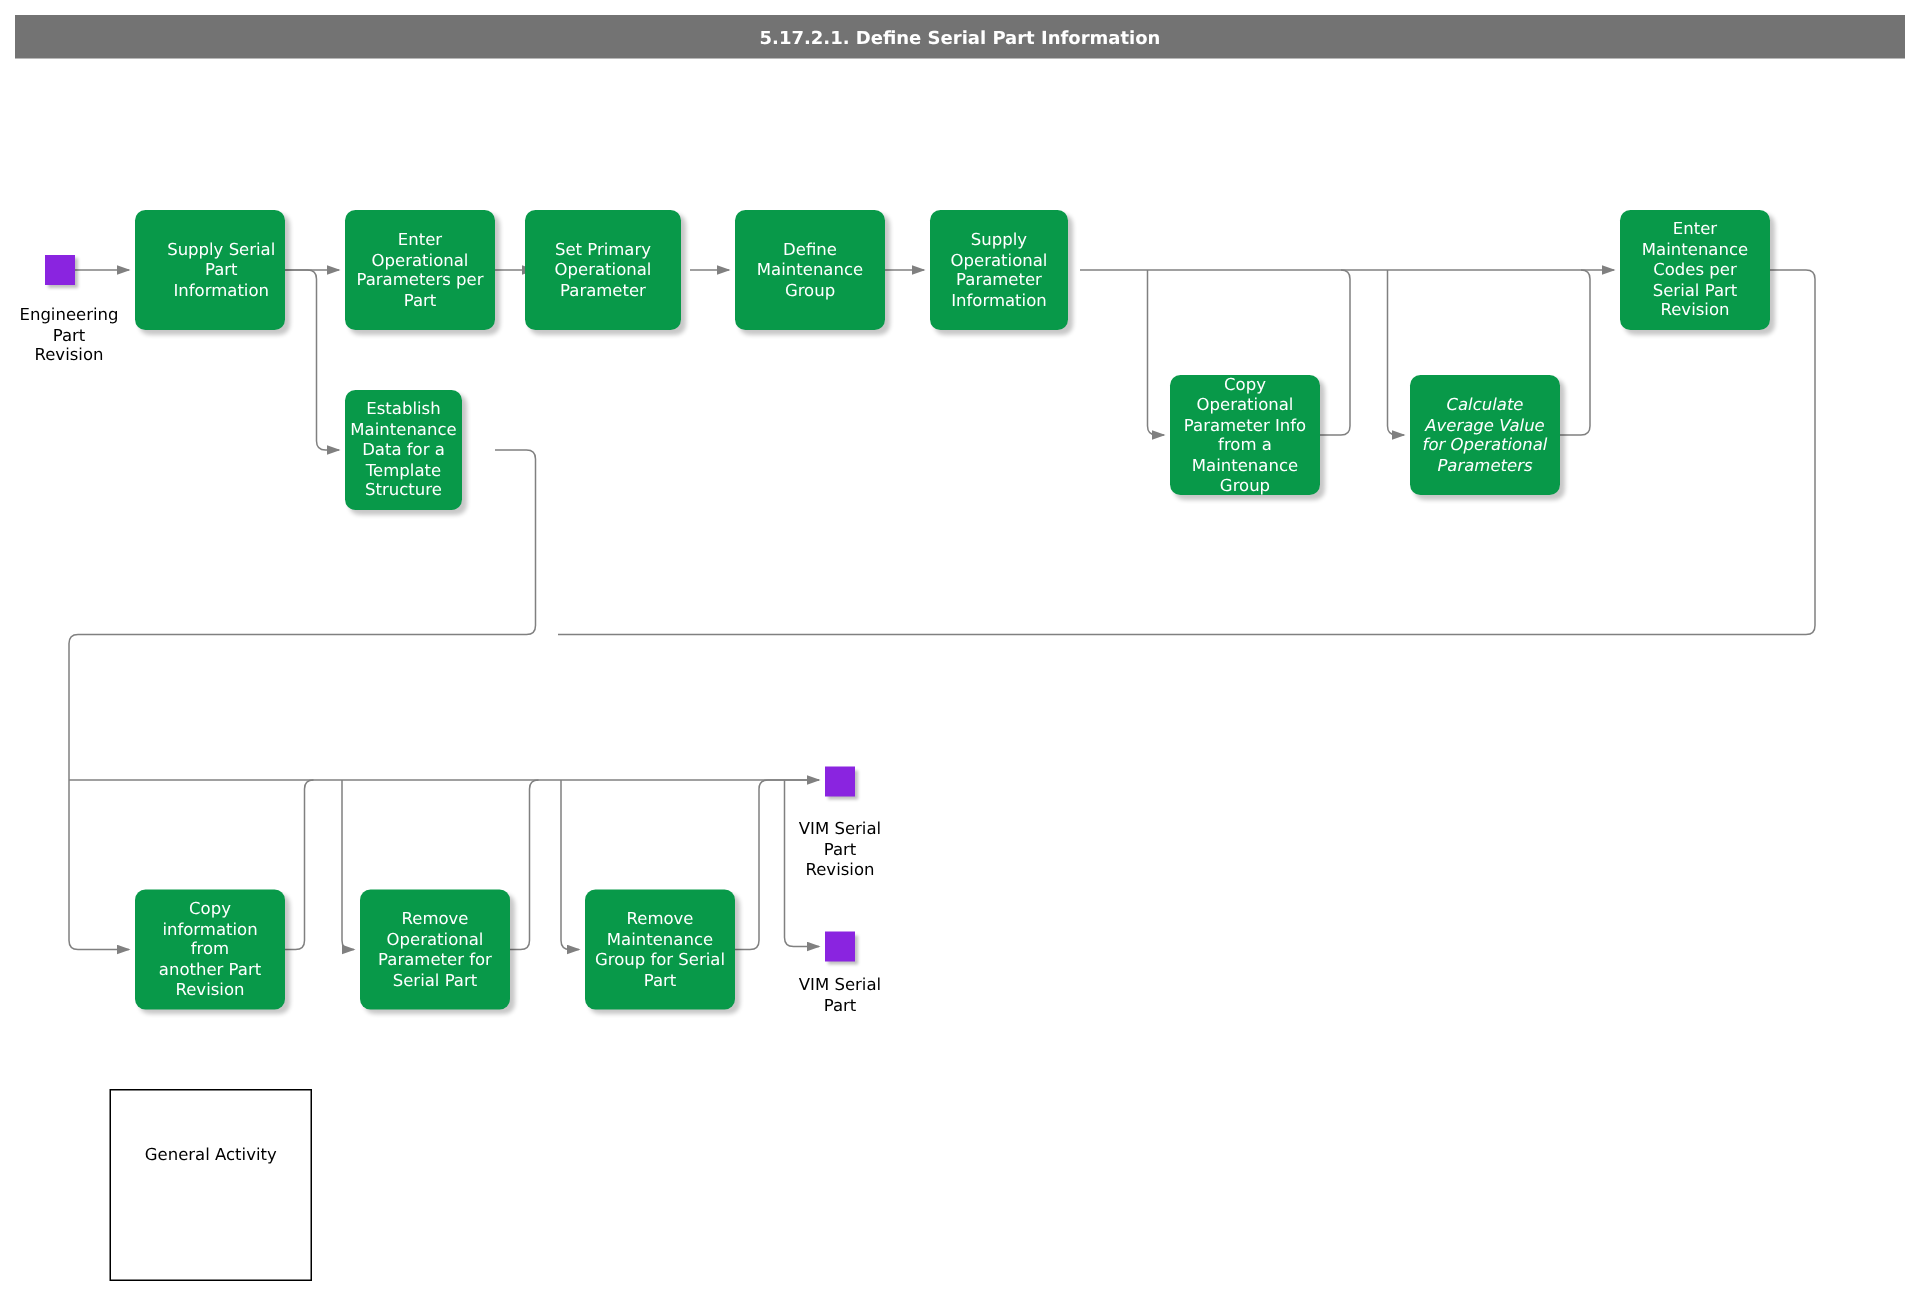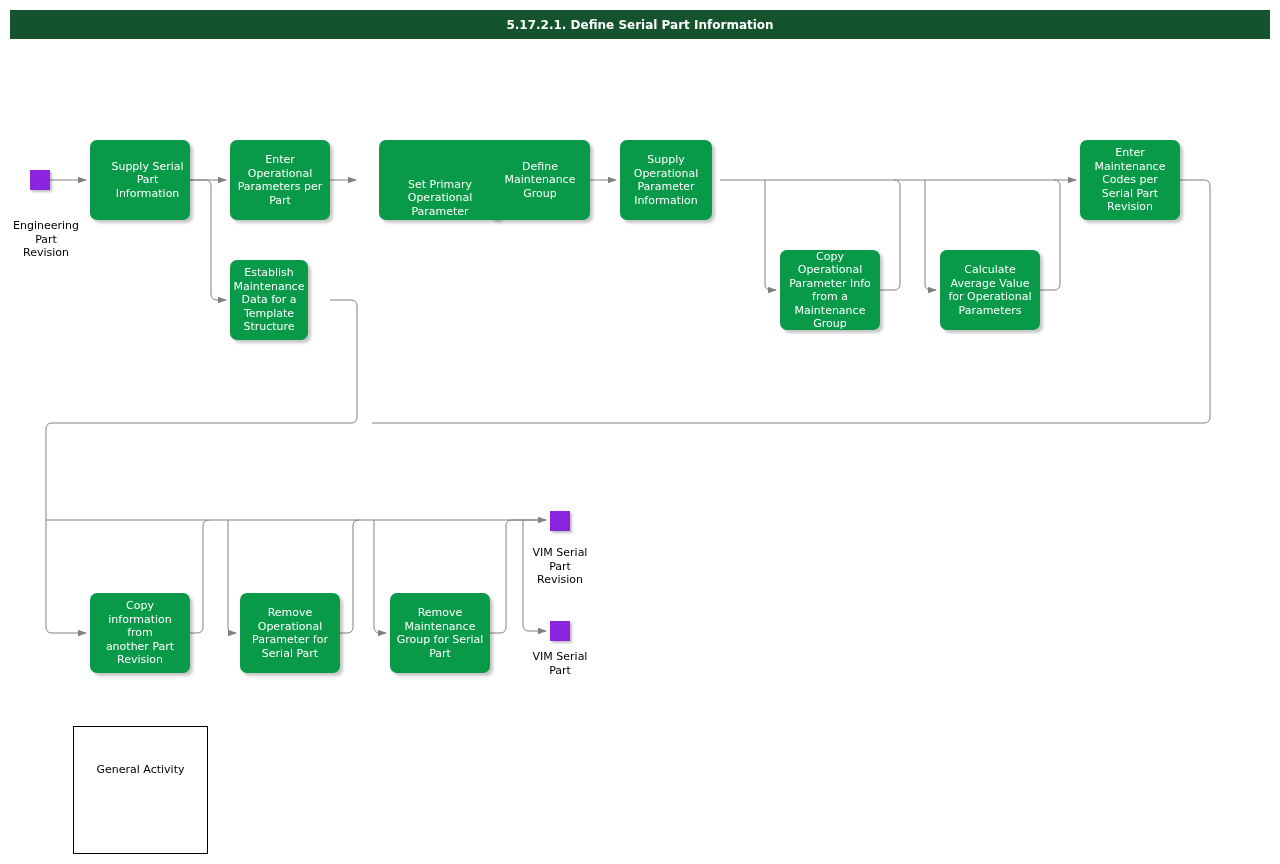--- a/index.html
+++ b/index.html
@@ -19,21 +19,21 @@
     left: 0; top: 0;
     width: 1280px;
     height: 864px;
   }
   .titlebar {
     position: absolute;
     left: 10px;
     top: 10px;
     width: 1260px;
     height: 29px;
-    background: #14532d;
+    background: #737373;
     display: flex;
     align-items: center;
     justify-content: center;
   }
   .titlebar .ttext {
     color: #ffffff;
     font-size: 12px;
     font-weight: bold;
     font-family: "DejaVu Sans", sans-serif;
     letter-spacing: 0px;
@@ -157,21 +157,21 @@
 
     <path d="M523,520 L523,625 Q523,631 529,631 L546,631" marker-end="url(#arrow)"></path>
   </g>
 </svg>
 
 <div class="titlebar">
   <span class="ttext">5.17.2.1. Define Serial Part Information</span>
 </div>
 
 <div class="term" style="left:30px; top:170px;"></div>
-<div class="termlabel" style="left:0px; top:203px; width:92px;margin-top:16px;">Engineering
+<div class="termlabel" style="left:0px; top:203px; width:92px;">Engineering
 Part
 Revision</div>
 
 <div class="term" style="left:550px; top:511px;"></div>
 <div class="termlabel" style="left:514px; top:546px; width:92px;">VIM Serial
 Part
 Revision</div>
 
 <div class="term" style="left:550px; top:621px;"></div>
 <div class="termlabel" style="left:514px; top:650px; width:92px;">VIM Serial
@@ -190,21 +190,21 @@
 </div>
 
 <div class="node" style="left:230px; top:260px; width:78px; height:80px;">
   <span class="nlabel">Establish
 Maintenance
 Data for a
 Template
 Structure</span>
 </div>
 
-<div class="node" style="left:379px; top:140px; width:122px; height:80px;align-items:flex-end;">
+<div class="node" style="left:350px; top:140px; width:104px; height:80px;">
   <span class="nlabel">Set Primary
 Operational
 Parameter</span>
 </div>
 
 <div class="node" style="left:490px; top:140px; width:100px; height:80px;">
   <span class="nlabel">Define
 Maintenance
 Group</span>
 </div>
@@ -218,21 +218,21 @@
 
 <div class="node" style="left:780px; top:250px; width:100px; height:80px;">
   <span class="nlabel">Copy
 Operational
 Parameter Info
 from a
 Maintenance
 Group</span>
 </div>
 
-<div class="node" style="left:940px; top:250px; width:100px; height:80px;">
+<div class="node" style="left:940px; top:250px; width:100px; height:80px;font-style:italic;">
   <span class="nlabel">Calculate
 Average Value
 for Operational
 Parameters</span>
 </div>
 
 <div class="node" style="left:1080px; top:140px; width:100px; height:80px;">
   <span class="nlabel">Enter
 Maintenance
 Codes per

